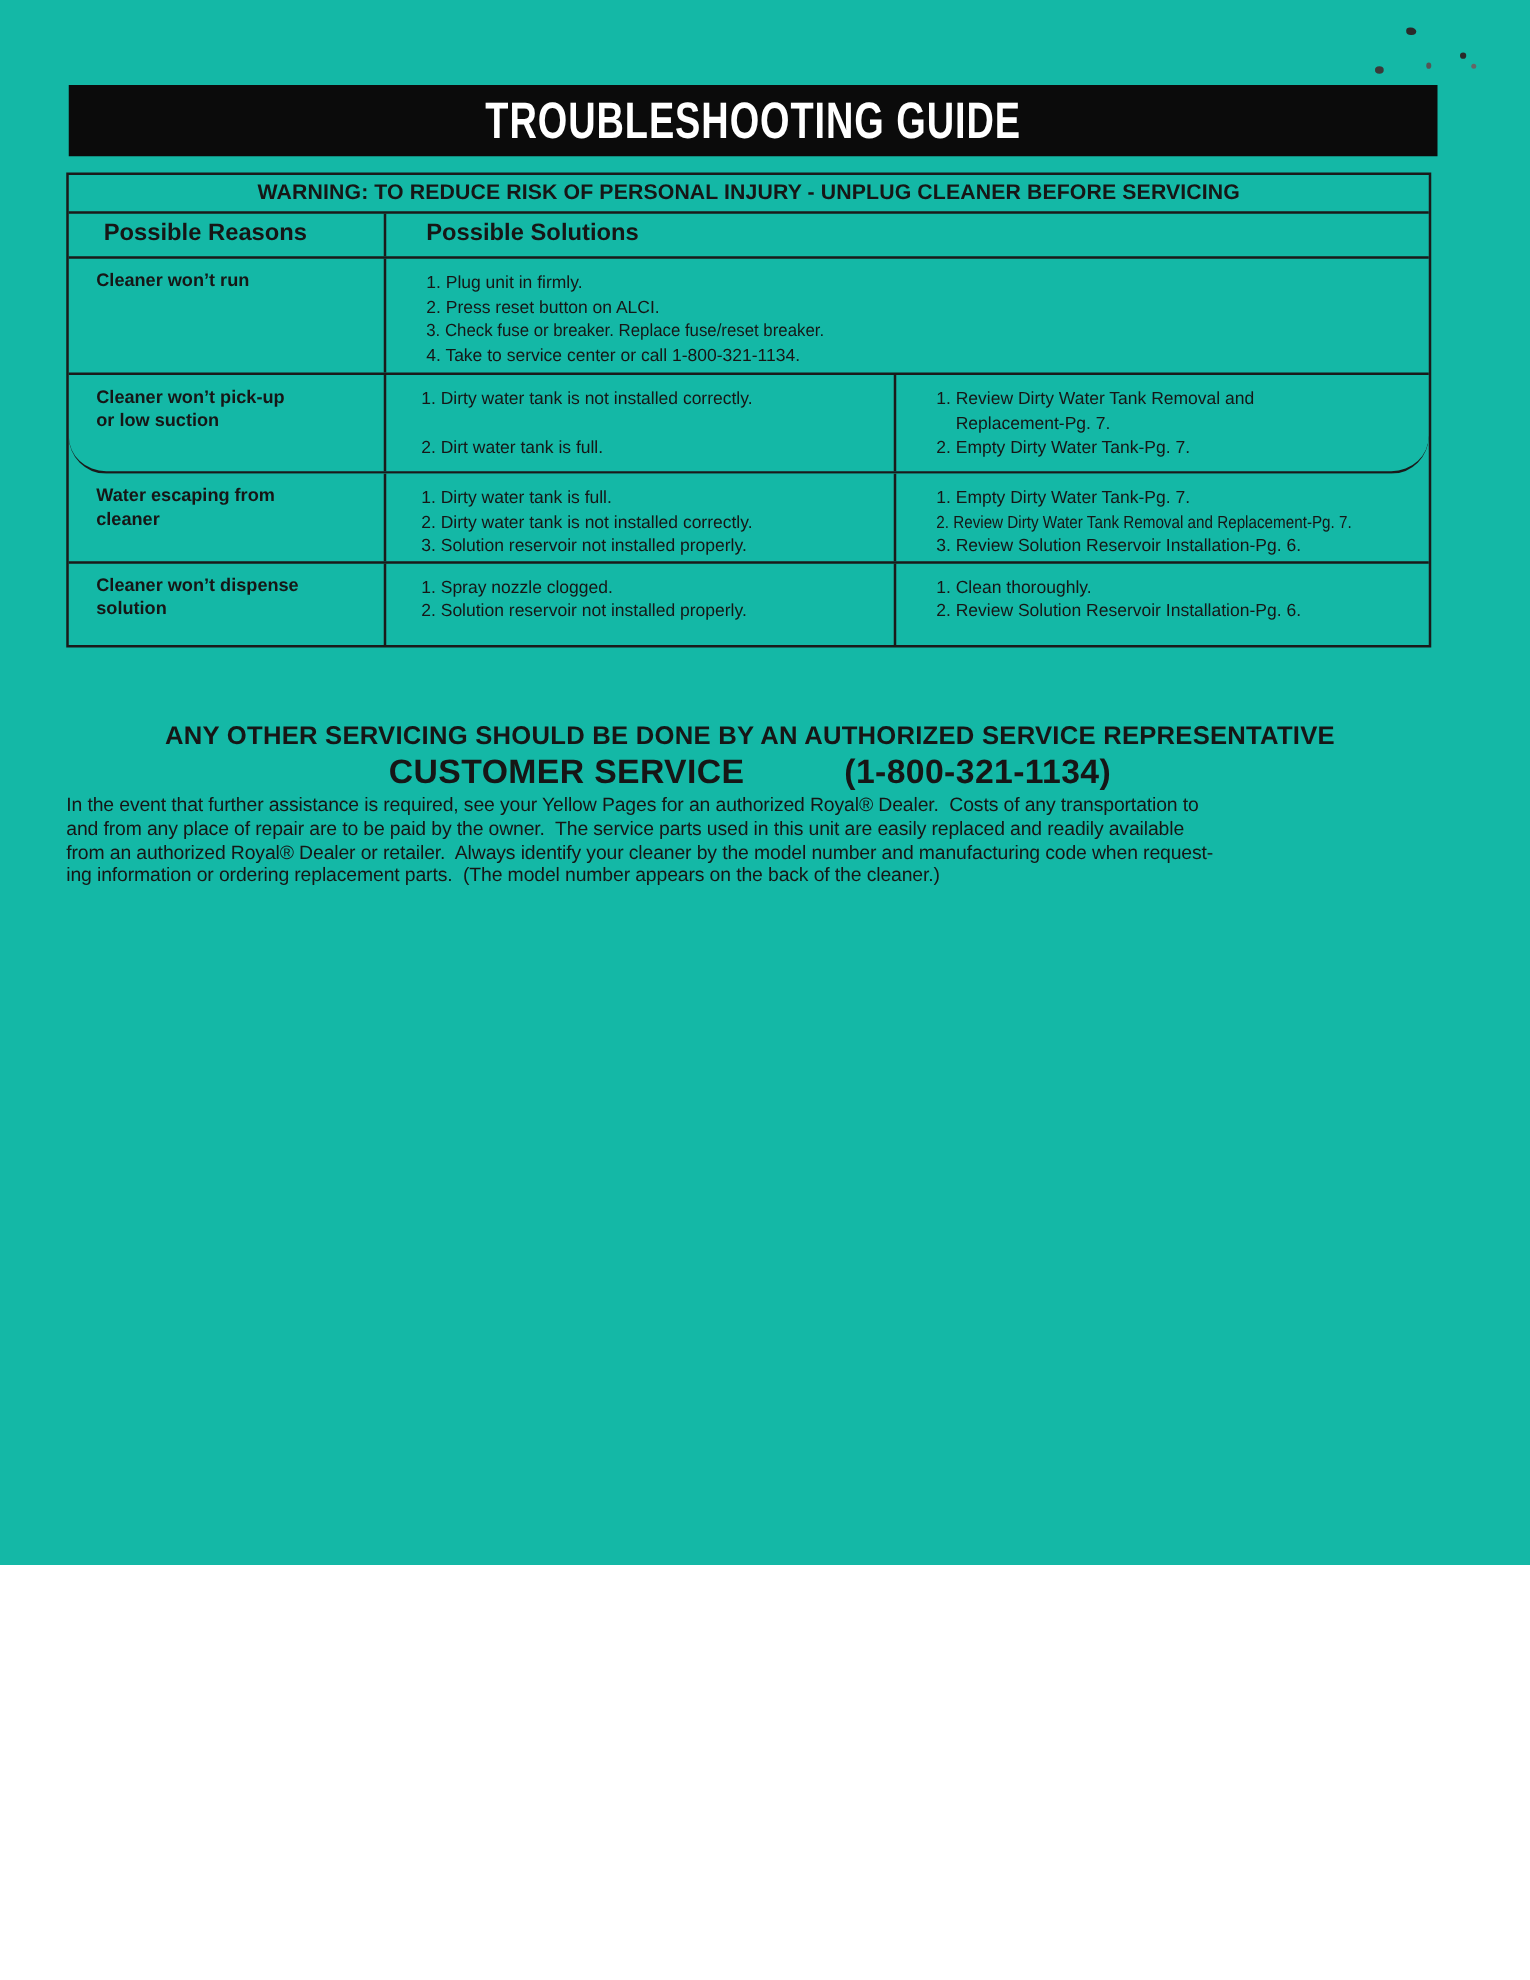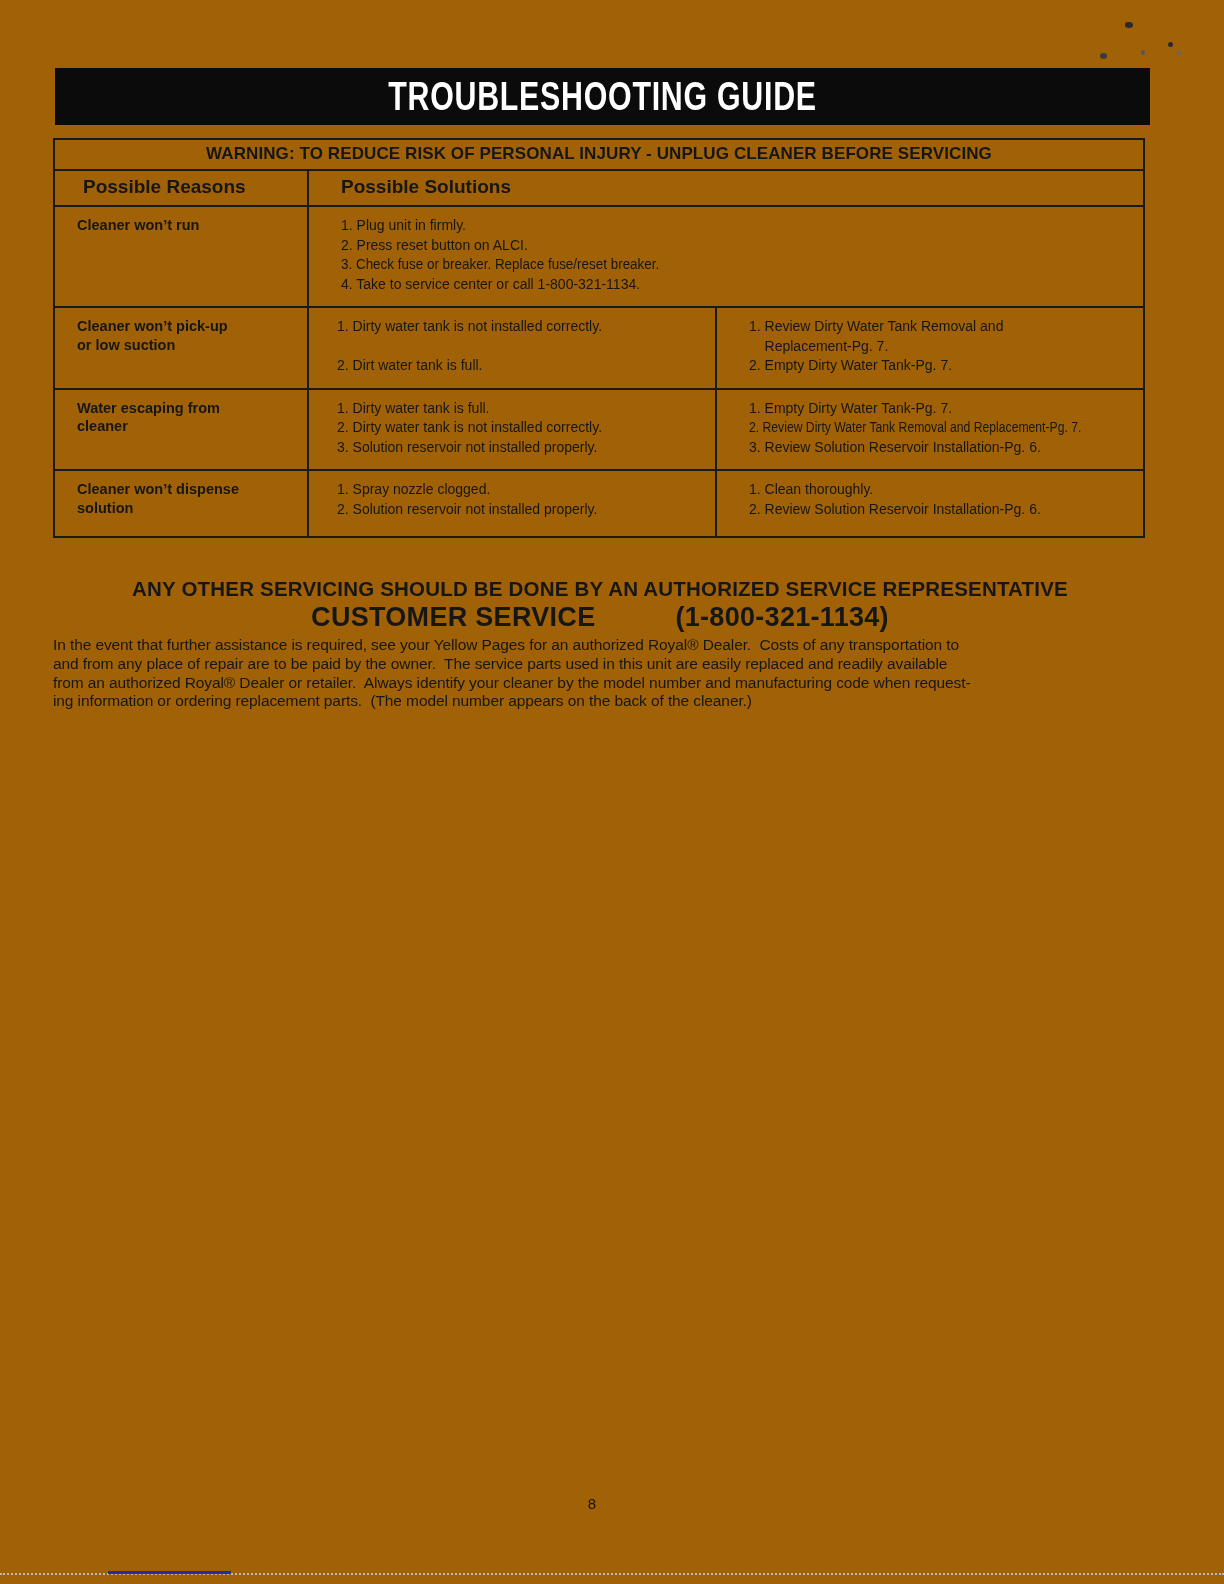--- a/index.html
+++ b/index.html
@@ -1,20 +1,20 @@
 <!DOCTYPE html>
 <html><head>
 <meta charset="utf-8">
 <style>
   html, body { margin: 0; padding: 0; background: #ffffff; }
   .page {
     position: relative;
     width: 1224px;
-    height: 1584px;
-    background: #a16207;
+    height: 1252px;
+    background: #14b8a6;
     font-family: "Liberation Sans", sans-serif;
     color: #161616;
     overflow: hidden;
   }
 
   
   .title-bar {
     position: absolute;
     left: 55px; top: 68px;
     width: 1095px; height: 57px;
@@ -57,29 +57,29 @@
   .header-row .cell {
     font-weight: bold;
     font-size: 19px;
     padding-top: 5px; padding-bottom: 7px;
   }
   .body-row { border-bottom: 2px solid #1a1a1a; }
   .body-row:last-child { border-bottom: none; }
   .body-row .cell {
     font-size: 14px;
     line-height: 19.5px;
-    padding-top: 9px; padding-bottom: 12px;
+    padding-top: 9px; padding-bottom: 2px;
   }
   .c1 { padding-left: 22px; padding-right: 6px; }
   .c2 { padding-left: 28px; padding-right: 6px; }
   .c3 { padding-left: 32px; padding-right: 4px; }
   .body-row .c1 { font-weight: bold; font-size: 14.5px; line-height: 18.5px; }
   .line { white-space: pre; }
   .row-0 { min-height: 91px; }
-  .row-1 { min-height: 77px; }
+  .row-1 { min-height: 77px; border-radius: 30px; }
   .row-2 { min-height: 69px; }
   .row-3 { min-height: 65px; }
   
   .row-2 .c3 .line:nth-child(2) { transform: scaleX(0.87); transform-origin: left center; }
   .row-0 .c3 .line:nth-child(3) { transform: scaleX(0.96); transform-origin: left center; }
 
   
   .lower {
     position: absolute;
     left: 53px; top: 546px;

